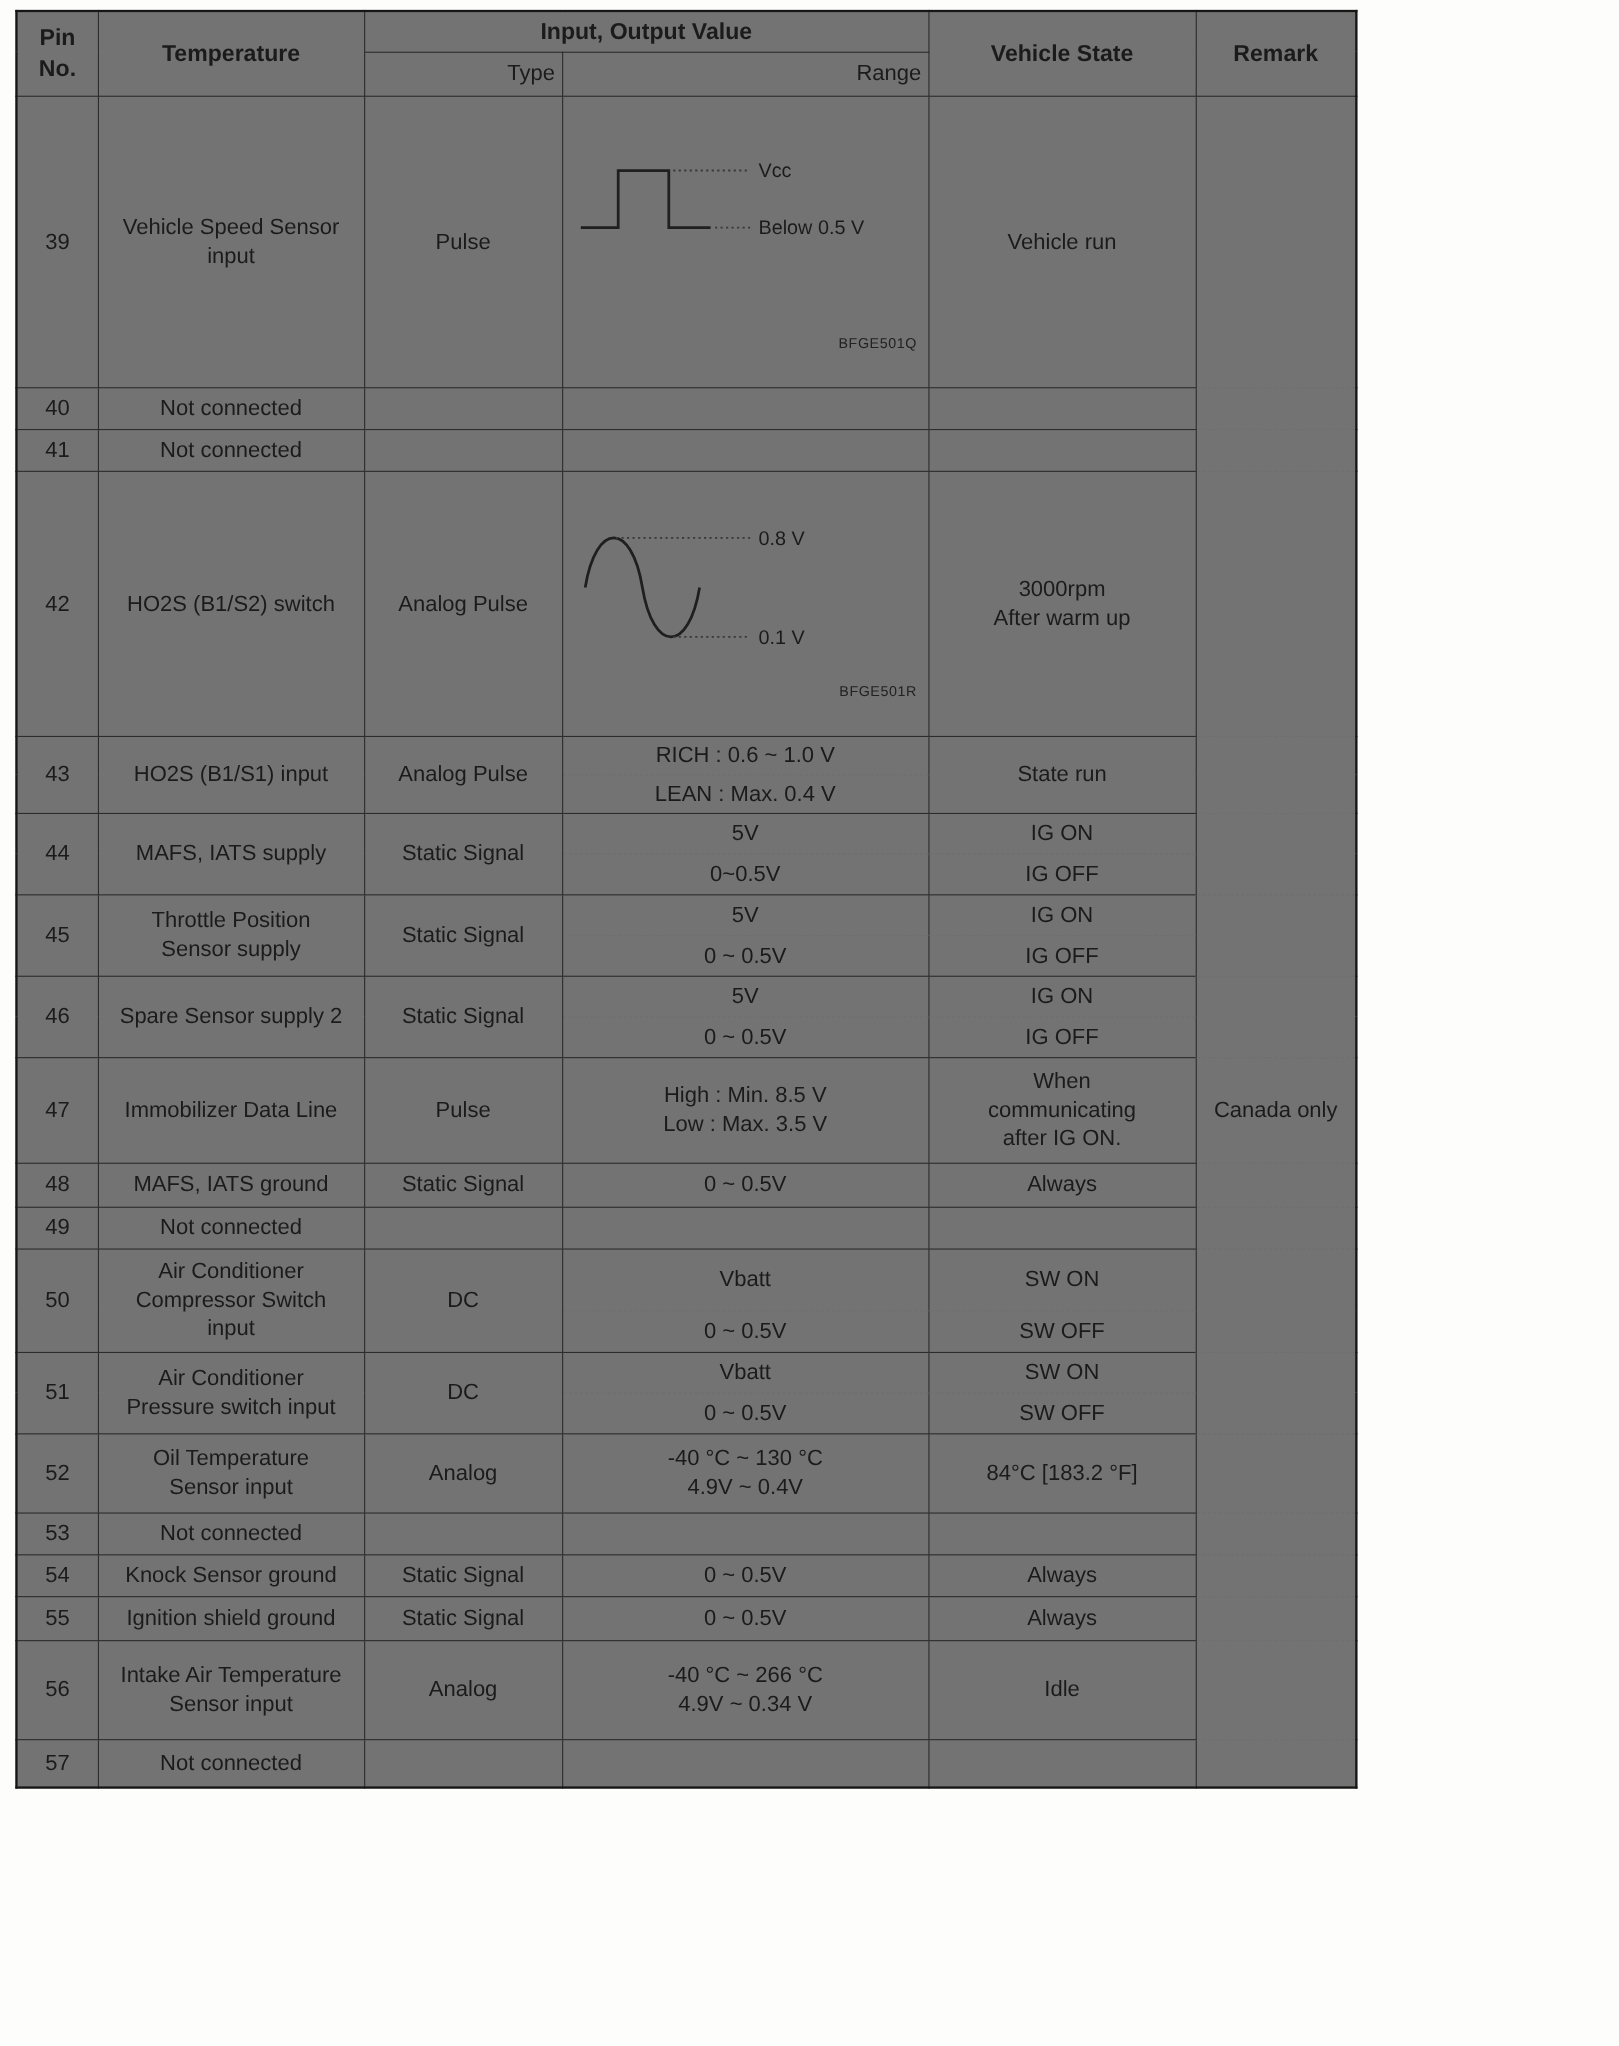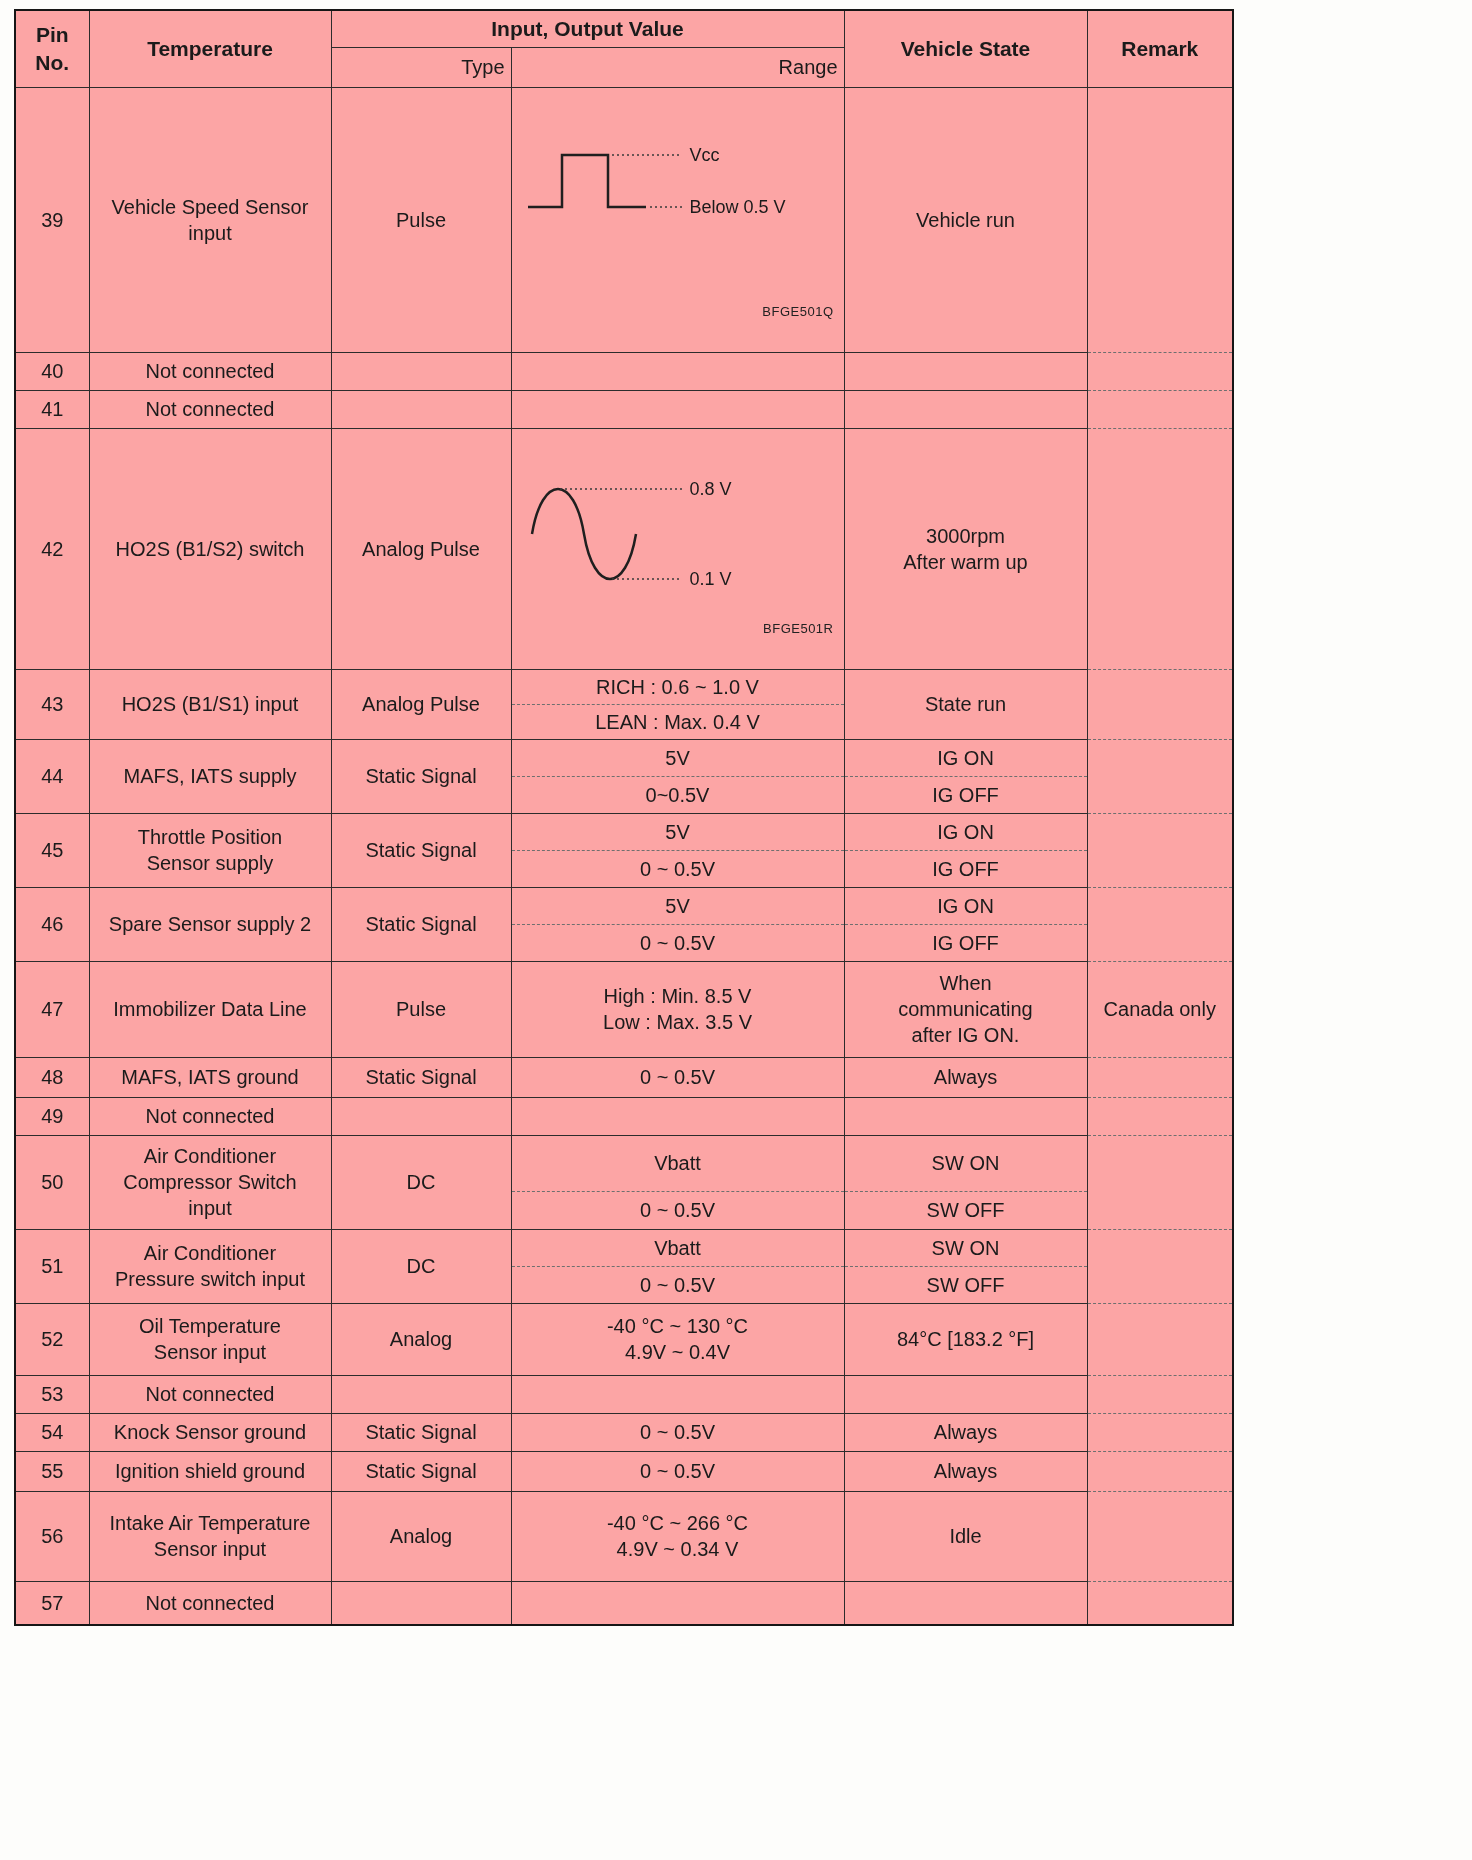--- a/index.html
+++ b/index.html
@@ -13,21 +13,21 @@
   .page {
     position: relative;
     width: 1472px; height: 1860px;
     background: #fdfdfb;
     padding: 9px 0 0 14px;
   }
   table.pin-table {
     border-collapse: collapse;
     table-layout: fixed;
     border: 2px solid #161616;
-    background: #fca5a5;
+    background: #737373;
   }
   .pin-table th, .pin-table td {
     border: 1px solid #2c2c2c;
     padding: 3px 6px;
     text-align: center;
     vertical-align: middle;
     white-space: pre-line;
     font-size: 20px;
     line-height: 1.3;
     overflow: hidden;

